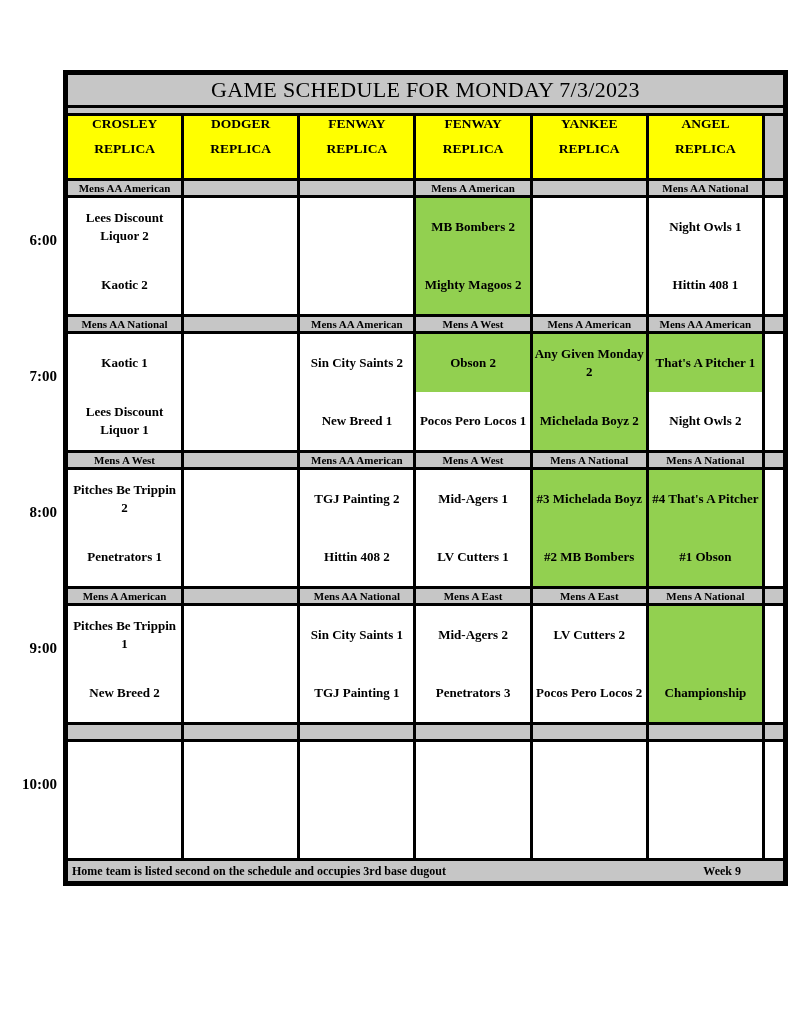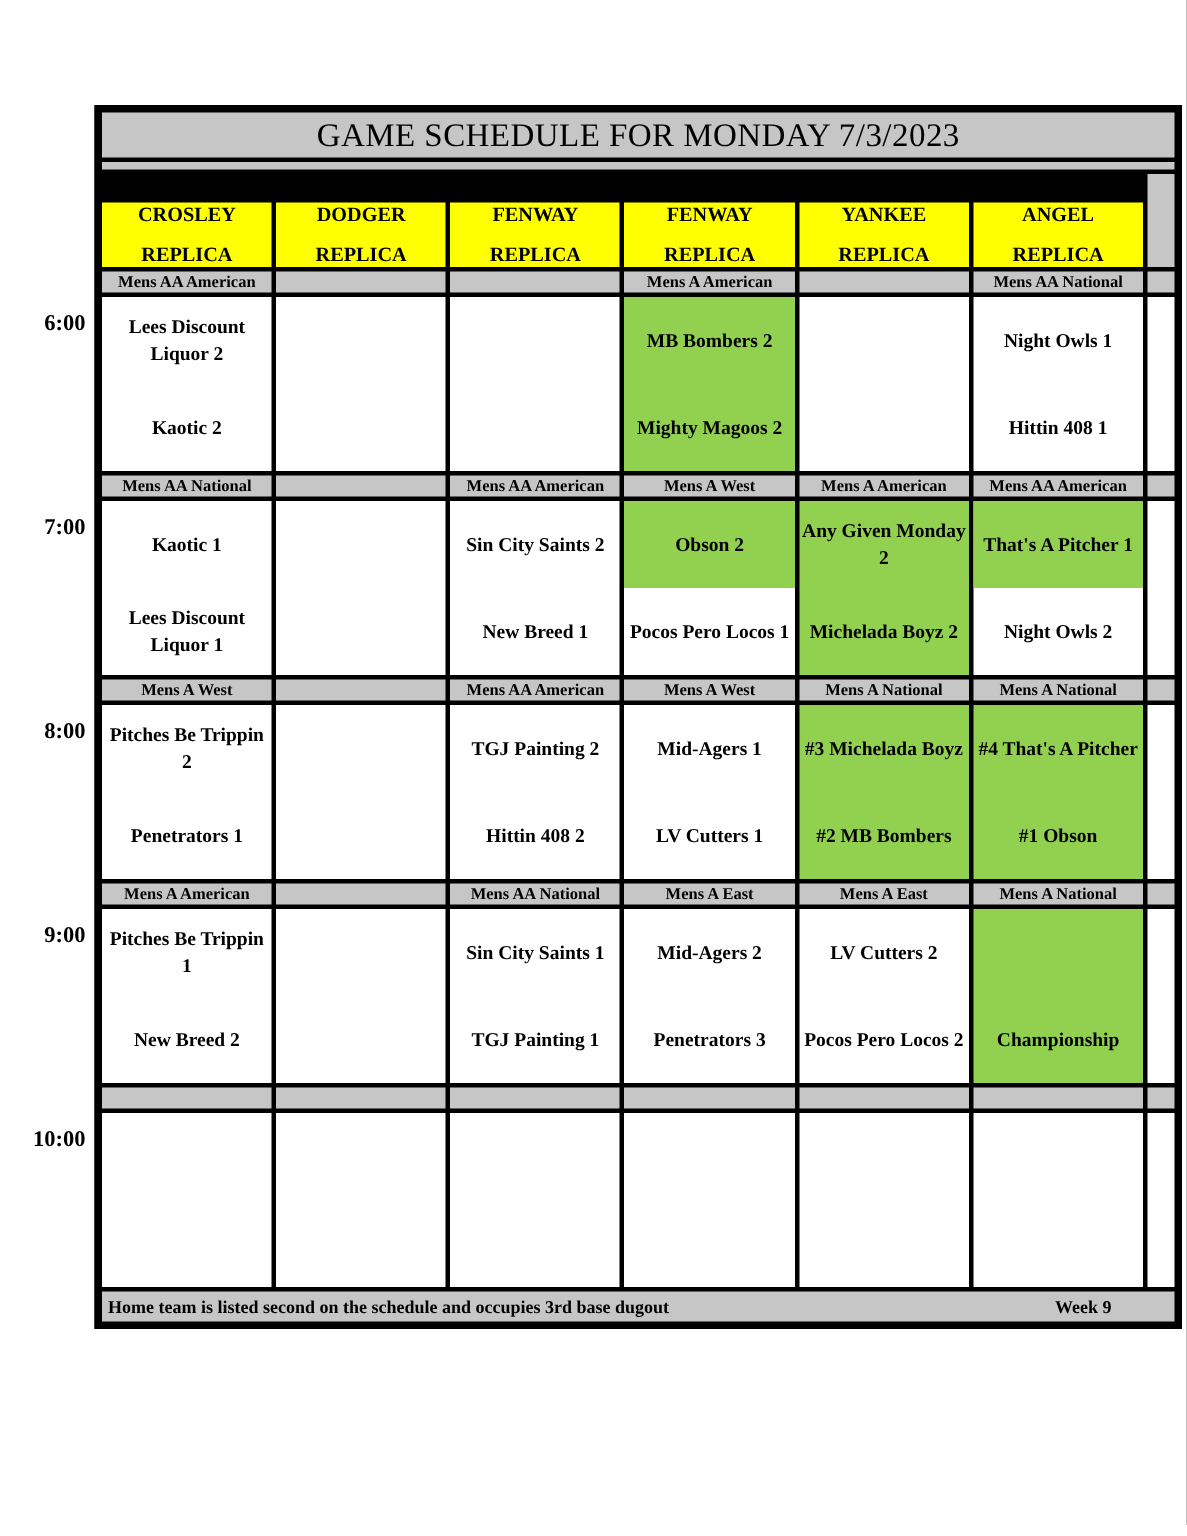--- a/index.html
+++ b/index.html
@@ -26,22 +26,22 @@
 
   .titlebar{
     background:var(--bar-gray);
     display:flex;align-items:center;justify-content:center;
     font-weight:normal;font-size:22px;letter-spacing:.3px;
   }
   .gapband{background:var(--bar-gray);}
 
   .fieldhead{
     background:var(--header-yellow);
-    display:flex;flex-direction:column;align-items:center;justify-content:space-between;
-    gap:9px;font-weight:bold;font-size:13.5px;text-align:center;margin-top:19px;
+    display:flex;flex-direction:column;align-items:center;justify-content:flex-start;
+    gap:9px;font-weight:bold;font-size:13.5px;text-align:center;
   }
   .spacer-h{background:var(--bar-gray);}
   .spacer-g{background:#ffffff;}
 
   .strip{
     background:var(--bar-gray);
     display:flex;align-items:center;justify-content:center;
     font-weight:bold;font-size:11px;line-height:1;white-space:nowrap;overflow:hidden;
   }
 
@@ -54,21 +54,21 @@
     font-weight:bold;font-size:13px;line-height:1.35;
   }
 
   .footerbar{
     background:var(--bar-gray);
     display:flex;align-items:center;justify-content:space-between;
     font-weight:bold;font-size:12px;
     padding-left:4px;padding-right:42px;
   }
 
-  .timecol{position:absolute;right:734px;font-weight:bold;font-size:15px;white-space:nowrap;}
+  .timecol{position:absolute;right:734px;font-weight:bold;font-size:15px;white-space:nowrap;margin-top:24px;}
   .t0{top:208px}.t1{top:344px}.t2{top:480px}.t3{top:616px}.t4{top:752px}
 </style>
 </head>
 <body>
 
 <div class="timecol t0">6:00</div>
 <div class="timecol t1">7:00</div>
 <div class="timecol t2">8:00</div>
 <div class="timecol t3">9:00</div>
 <div class="timecol t4">10:00</div>

